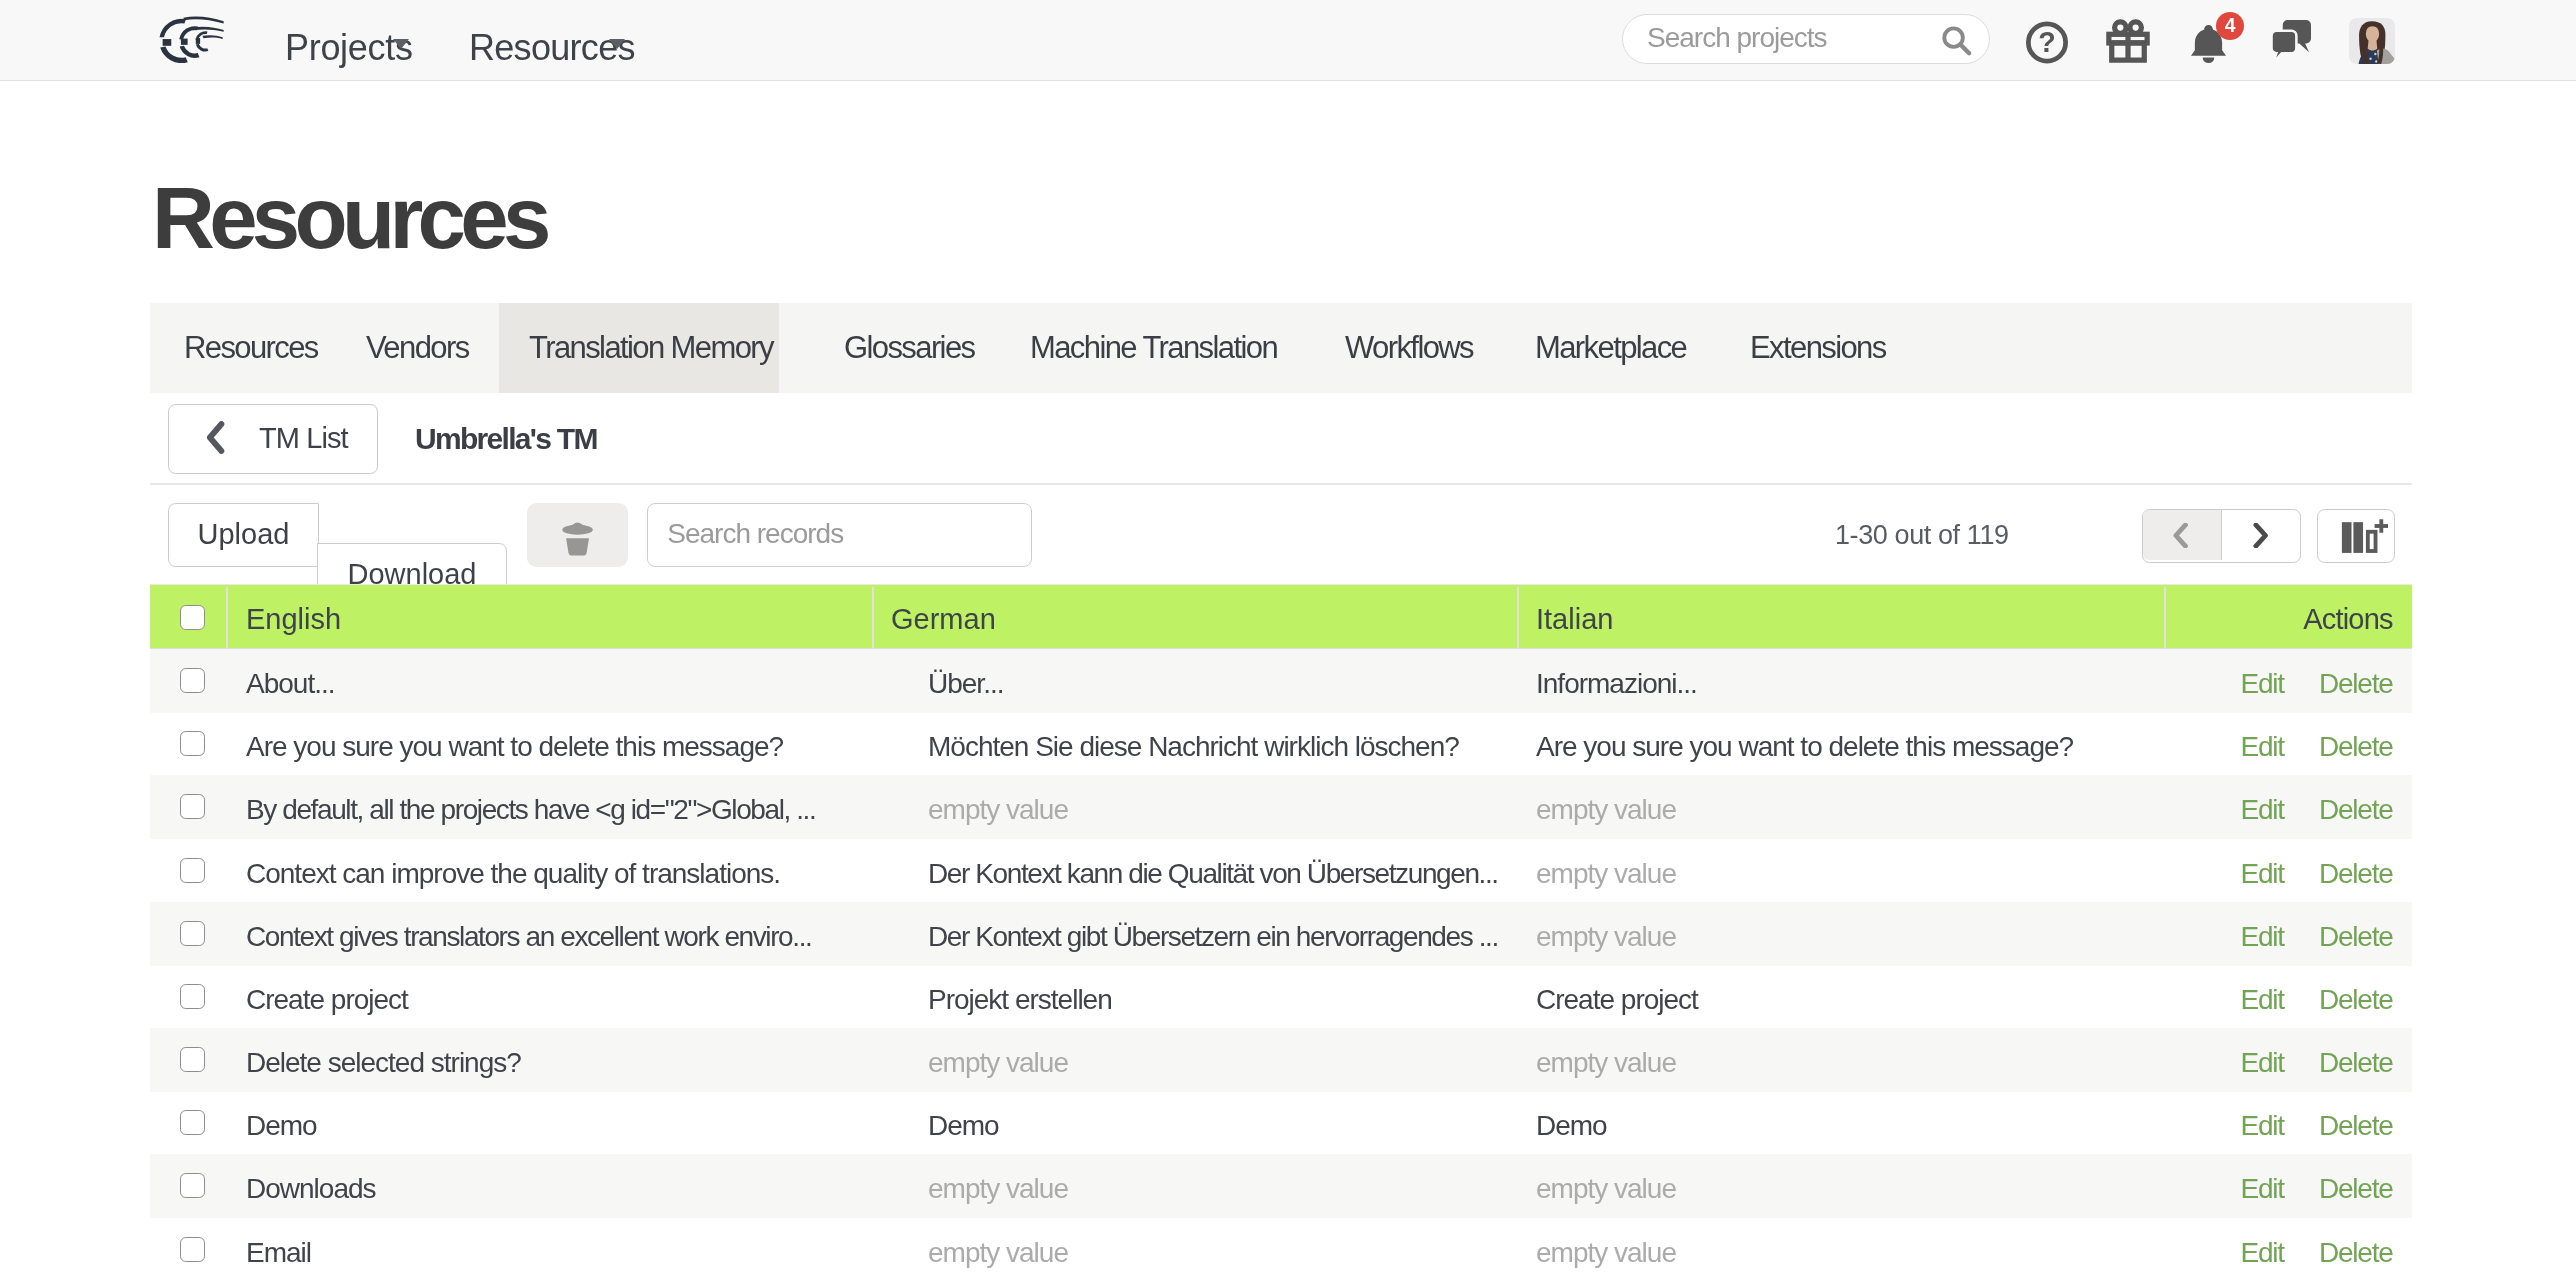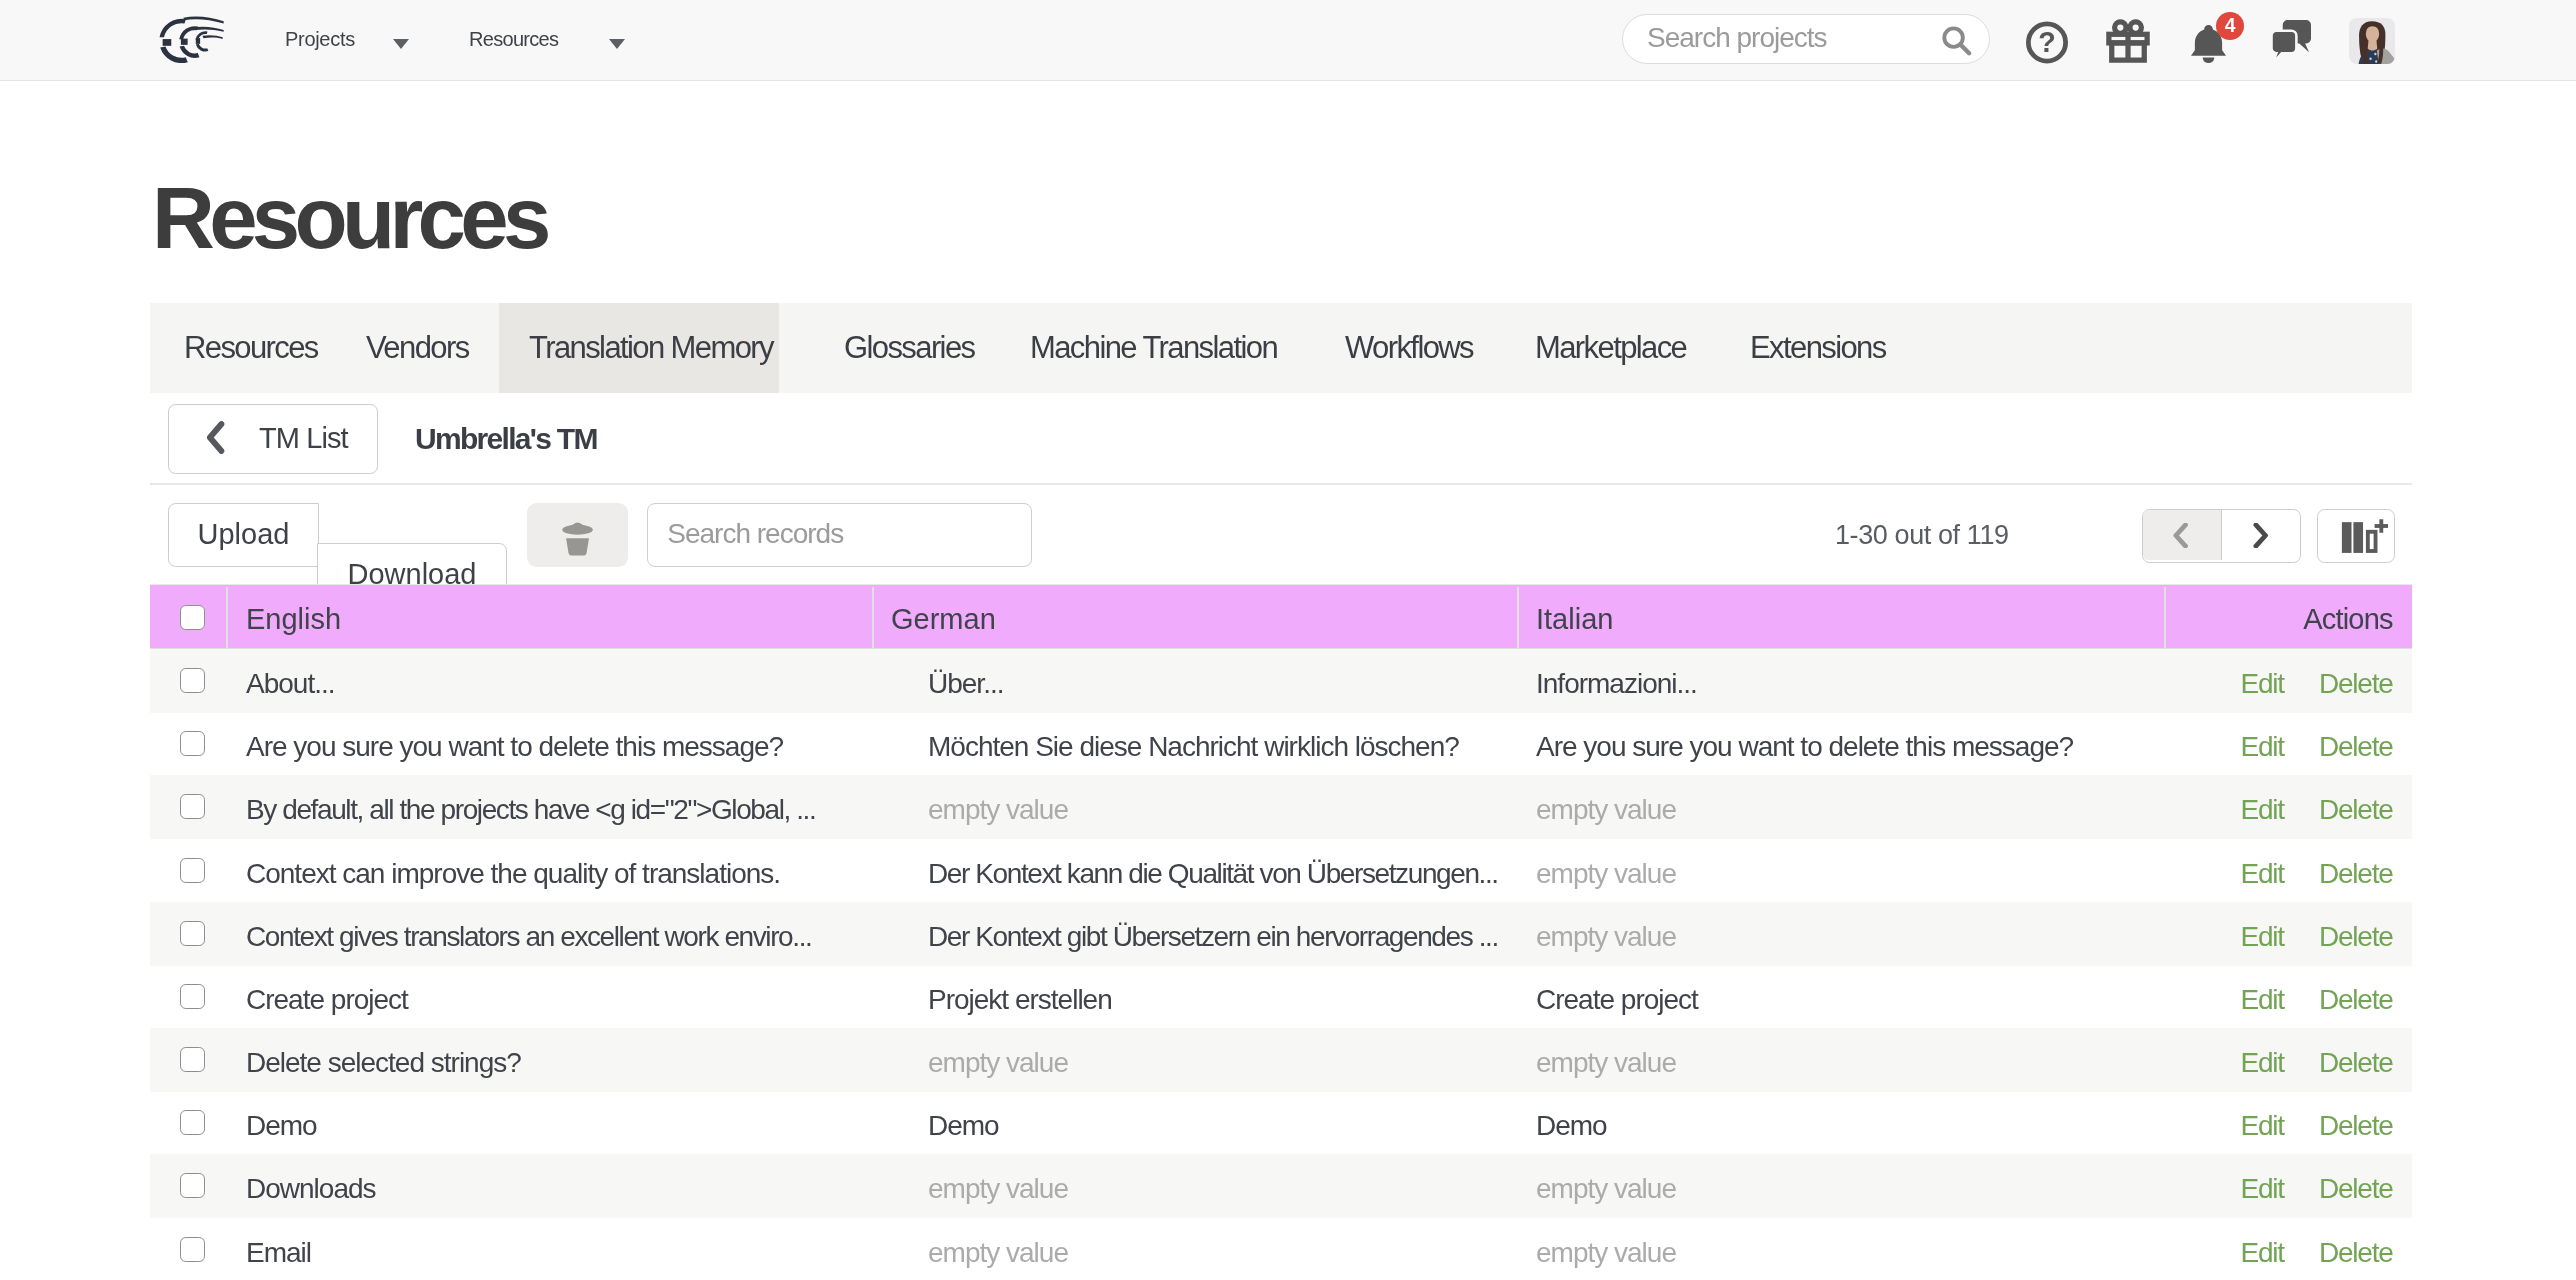--- a/index.html
+++ b/index.html
@@ -1,21 +1,21 @@
 <!DOCTYPE html>
 <html><head>
 <meta charset="utf-8">
 <style>
 * { margin:0; padding:0; box-sizing:border-box; }
 html,body { width:2576px; height:1281px; background:#fff; font-family:"Liberation Sans", sans-serif; overflow:hidden; }
 .abs { position:absolute; }
 
 
 #nav { position:absolute; left:0; top:0; width:2576px; height:81px; background:#f8f8f8; border-bottom:1.9px solid #e2e2e2; }
-.navlink { position:absolute; top:0; height:71px; line-height:79px; font-size:20px; color:#3e434a; }
+.navlink { position:absolute; top:8px; height:71px; line-height:79px; font-size:36px; color:#3e434a; }
 .caret { position:absolute; width:0; height:0; border-left:8.7px solid transparent; border-right:8.7px solid transparent; border-top:10.6px solid #5c6065; top:39px; }
 #searchpill { position:absolute; left:1622px; top:13.5px; width:368px; height:50px; background:#fff; border:1.9px solid #dcdcdc; border-radius:25px; }
 #searchpill span { position:absolute; left:24px; top:0; line-height:46px; font-size:28px; color:#9b9b9b; letter-spacing:-1px; }
 
 
 #h1 { position:absolute; left:152px; top:174px; font-size:87px; font-weight:700; color:#3d3d3d; letter-spacing:-5.7px; line-height:87px; }
 
 
 #tabs { position:absolute; left:150px; top:303px; width:2262px; height:90px; background:#f5f5f3; }
 #tabactive { position:absolute; left:349px; top:0; width:280px; height:90px; background:#e8e7e3; }
@@ -33,21 +33,21 @@
 #download { left:317px; top:503px; width:190px; height:64px; line-height:60px; border-radius:0 7.7px 7.7px 0;margin-top:40px; }
 #trashbtn { position:absolute; left:527px; top:503px; width:101px; height:64px; background:#eeedeb; border-radius:9.7px; }
 #recsearch { position:absolute; left:647px; top:503px; width:385px; height:64px; background:#fff; border:1.9px solid #cfcfcf; border-radius:8px; }
 #recsearch span { position:absolute; left:19.3px; top:0; line-height:60px; font-size:28px; color:#9b9b9b; letter-spacing:-1px; }
 #count { position:absolute; left:1835px; top:503px; width:267px; height:64px; line-height:64px; font-size:27px; color:#585d63; letter-spacing:-0.4px; text-align:left; }
 #pager { position:absolute; left:2142px; top:509px; width:159px; height:54px; border:1.9px solid #cccccc; border-radius:7.7px; background:#fff; }
 #pagerleft { position:absolute; left:0; top:0; width:79px; height:50px; background:#eeedeb; border-right:1.9px solid #cccccc; border-radius:5.8px 0 0 5.8px; }
 #colbtn { position:absolute; left:2317px; top:509px; width:78px; height:54px; border:1.9px solid #cccccc; border-radius:7.7px; background:#fff; }
 
 
-#thead { position:absolute; left:150px; top:584px; width:2262px; height:65px; background:#f0abfc; border-top:1.9px solid #e8e8e6; border-bottom:1.9px solid #dfdedc;text-decoration:underline; }
+#thead { position:absolute; left:150px; top:584px; width:2262px; height:65px; background:#bef264; border-top:1.9px solid #e8e8e6; border-bottom:1.9px solid #dfdedc;text-decoration:underline; }
 .vline { position:absolute; top:1.9px; width:1.9px; height:61px; background:#e2e1df; }
 .hcell { position:absolute; top:0; height:63px; line-height:68px; font-size:29px; color:#3f434a; }
 .row { position:absolute; left:150px; width:2262px; height:64px; }
 .rg { background:#f7f7f6; }
 .cell { position:absolute; top:0; height:64px; line-height:70px; font-size:28px; letter-spacing:-1px; color:#404349; white-space:pre; }
 .c1 { left:96px; width:618px; }
 .c2 { left:741px; width:618px;margin-left:37px; }
 .c3 { left:1386px; width:618px; }
 .ev { color:#ababab; }
 .t { letter-spacing:-1.4px; }

